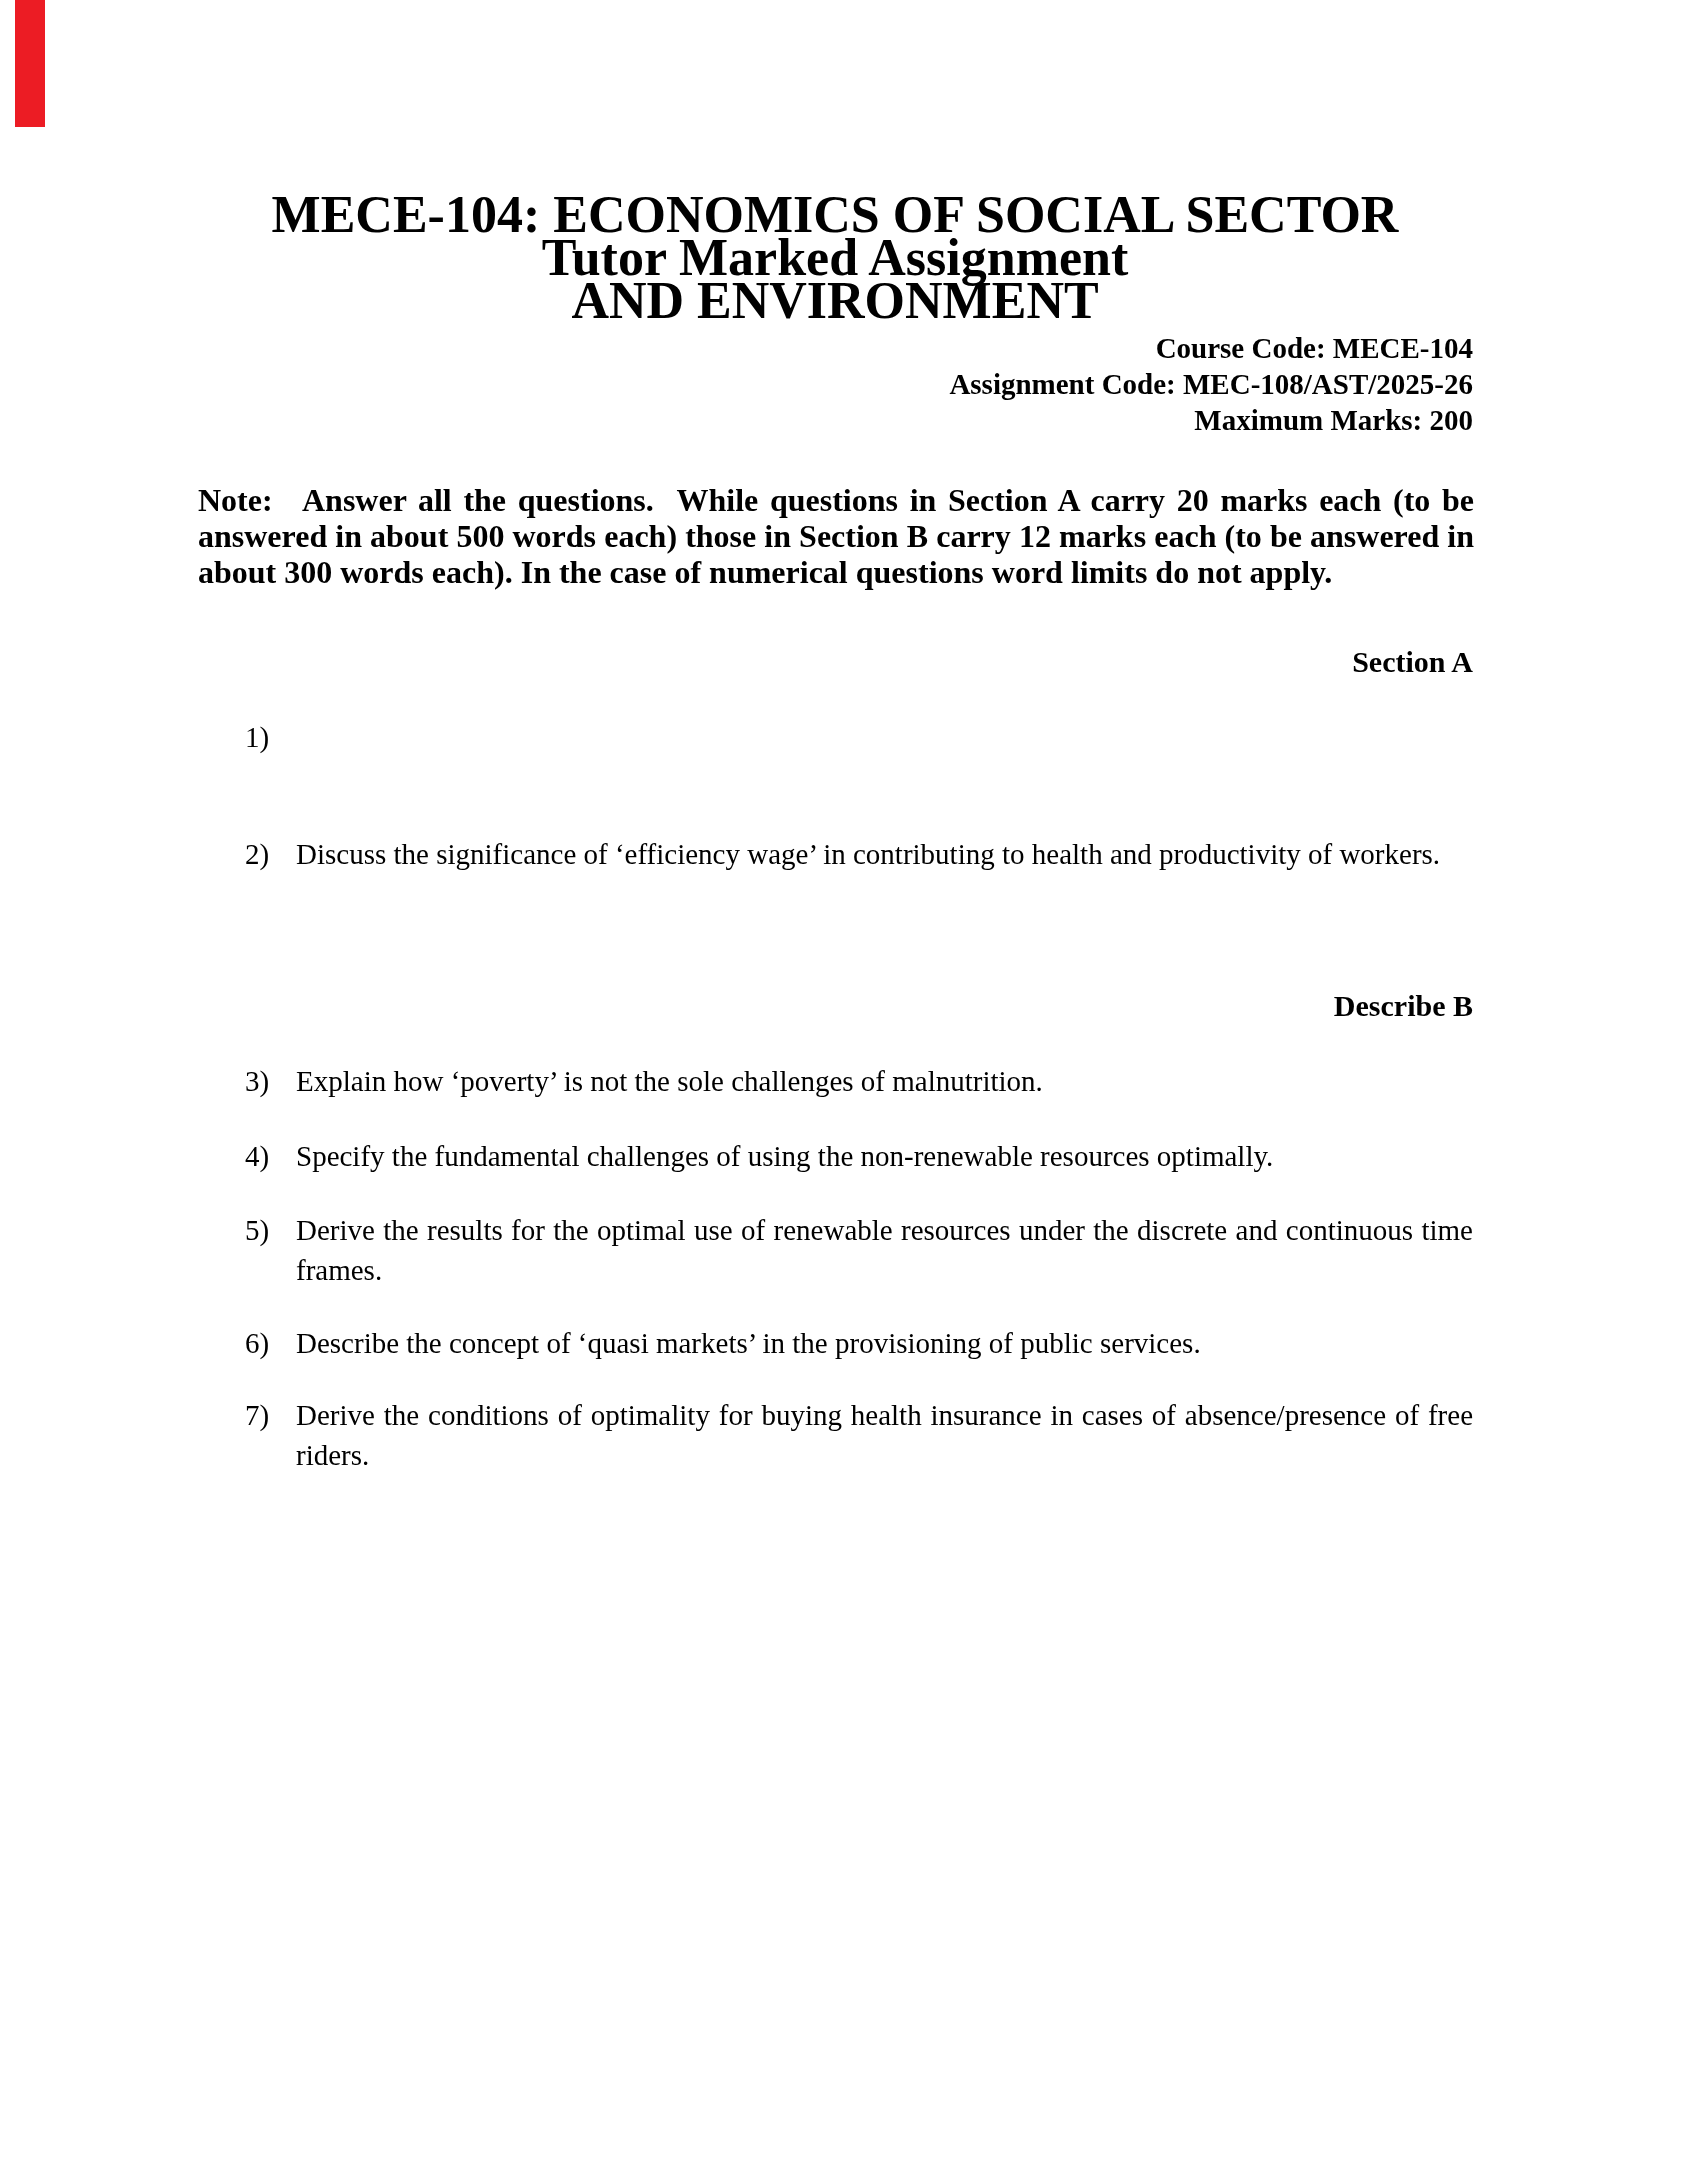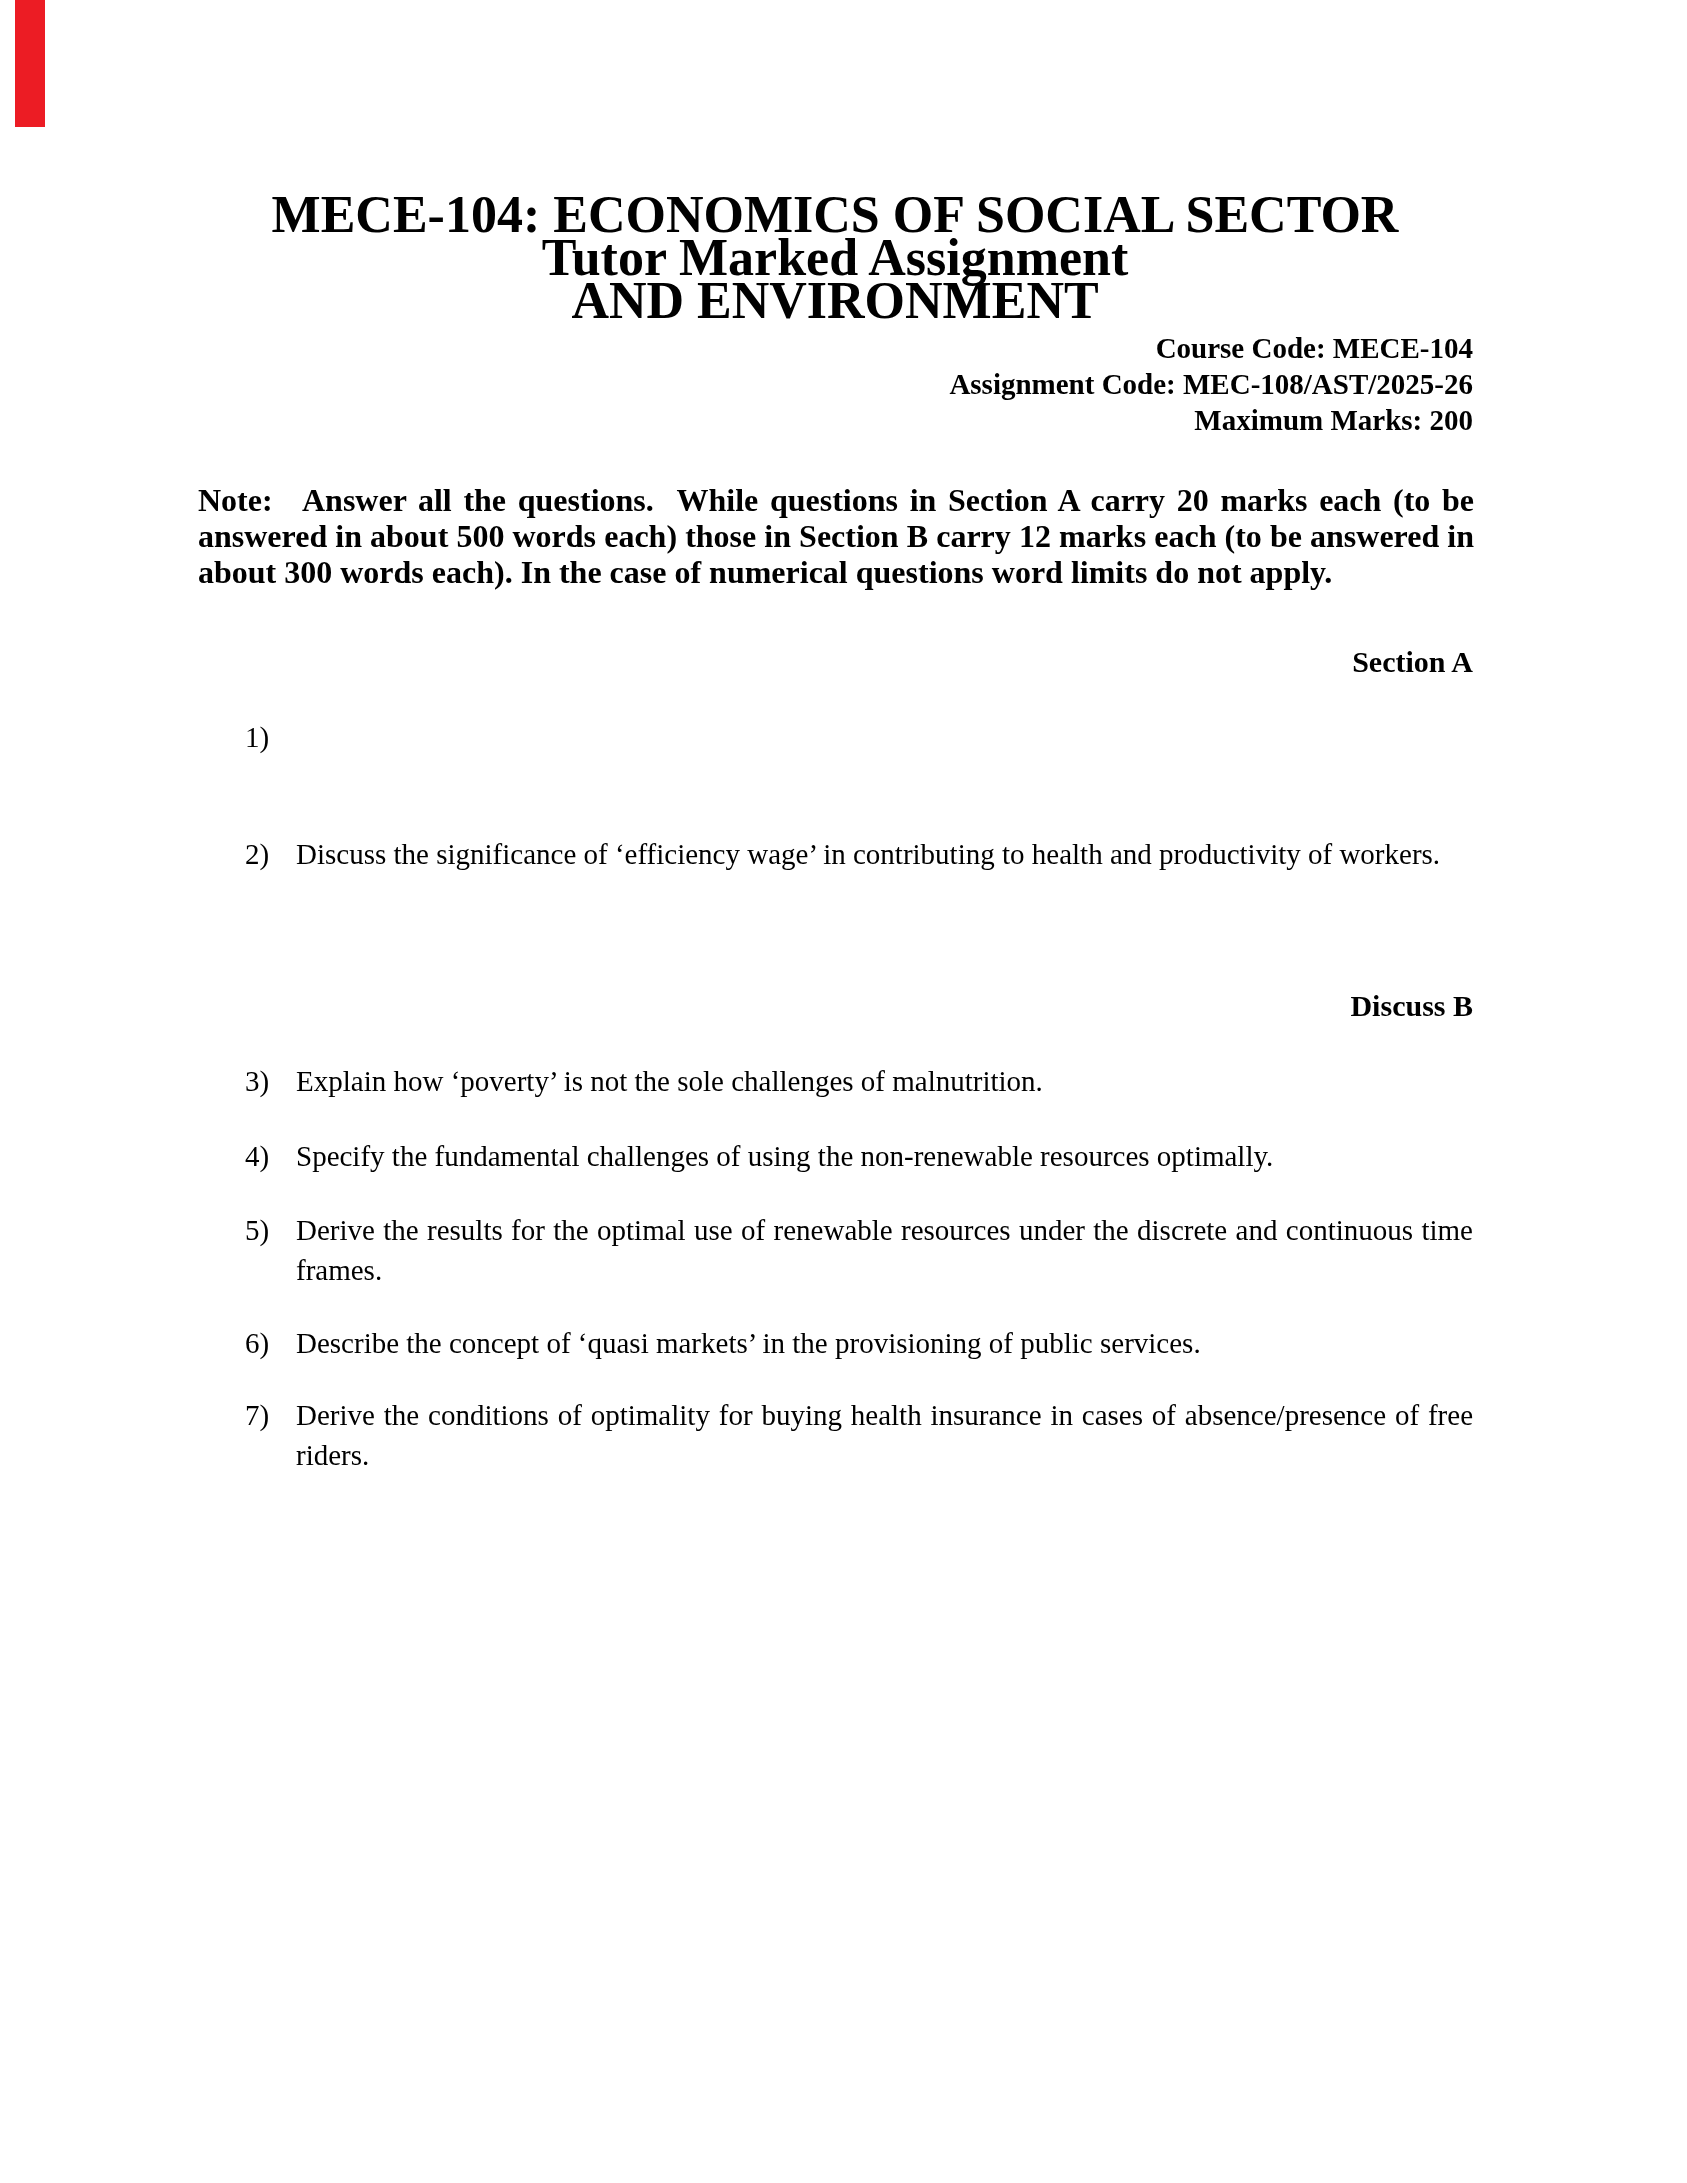--- a/index.html
+++ b/index.html
@@ -117,21 +117,21 @@
 
     <div class="q qa q1">
       <span class="qnum">1)</span>
     </div>
 
     <div class="q qa q2">
       <span class="qnum">2)</span>
       <span class="qtext">Discuss the significance of ‘efficiency wage’ in contributing to health and productivity of workers.</span>
     </div>
 
-    <div class="sec-heading sec-b-heading">Discuss B</div>
+    <div class="sec-heading sec-b-heading">Describe B</div>
 
     <div class="q qb q3">
       <span class="qnum">3)</span>
       <span class="qtext">Explain how ‘poverty’ is not the sole challenges of malnutrition.</span>
     </div>
 
     <div class="q qb q4">
       <span class="qnum">4)</span>
       <span class="qtext">Specify the fundamental challenges of using the non-renewable resources optimally.</span>
     </div>

